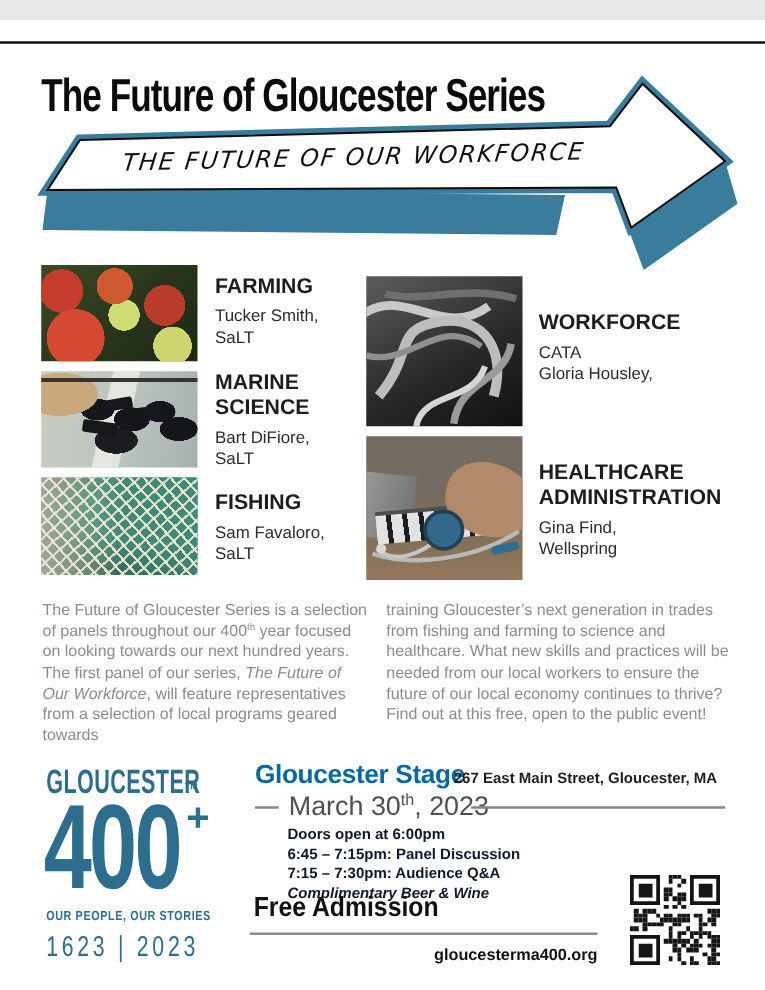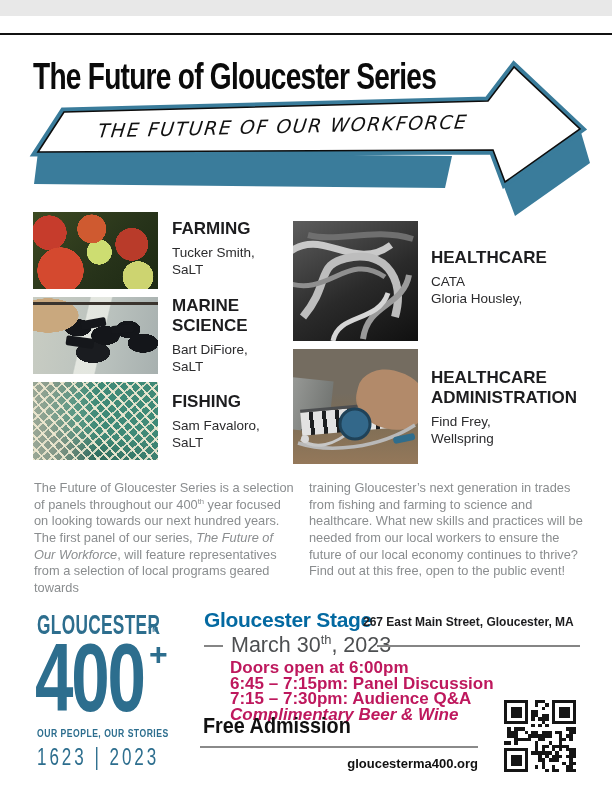--- a/index.html
+++ b/index.html
@@ -96,21 +96,21 @@
       letter-spacing:4px;white-space:nowrap;transform:scaleX(0.74);transform-origin:left top;}
 
   
   .venue{position:absolute;left:204px;top:592px;font-size:21px;font-weight:bold;color:#0369a1;
       letter-spacing:-0.3px;white-space:nowrap;}
   .address{position:absolute;left:363px;top:599px;font-size:12px;font-weight:bold;color:#1d1d1f;white-space:nowrap;}
   .date-line{position:absolute;height:1.5px;background:#858585;}
   .date-dash{left:204px;top:629px;width:19px;}
   .date-rule{left:377px;top:629px;width:203px;}
   .event-date{position:absolute;left:231px;top:617px;font-size:21.5px;color:#4d4f51;white-space:nowrap;}
-  .schedule{position:absolute;left:230px;top:644px;font-size:17px;font-weight:bold;color:#be185d;line-height:15.5px;}
+  .schedule{position:absolute;left:230px;top:644px;font-size:12px;font-weight:bold;color:#0f172a;line-height:15.5px;}
   .schedule-note{font-style:italic;font-weight:bold;}
   .admission{position:absolute;left:203px;top:697px;font-size:22px;font-weight:bold;color:#111;
       white-space:nowrap;transform:scaleX(0.9);transform-origin:left top;}
   .footer-rule{position:absolute;left:200px;top:730px;width:278px;height:1.5px;background:#8a8a8a;}
   .website{position:absolute;left:298px;top:740px;width:180px;text-align:right;
       font-size:13px;font-weight:bold;color:#111;}
 
   
   .qr{position:absolute;left:504px;top:684px;width:72px;height:72px;background:#fff;}
   .qr-finder{position:absolute;width:24px;height:24px;border:3.5px solid #151515;padding:3.5px;}
@@ -179,27 +179,27 @@
     <div class="topic" data-name="panel-topic">MARINE SCIENCE</div>
     <div class="speaker" data-name="panel-speaker-name">Bart DiFiore,</div>
     <div class="speaker" data-name="panel-speaker-org">SaLT</div>
   </div>
   <div class="panel-text" style="left:172px;top:376px;width:118px;" data-name="panel-fishing">
     <div class="topic" data-name="panel-topic">FISHING</div>
     <div class="speaker" data-name="panel-speaker-name">Sam Favaloro,</div>
     <div class="speaker" data-name="panel-speaker-org">SaLT</div>
   </div>
   <div class="panel-text" style="left:431px;top:232px;width:150px;" data-name="panel-mechanics">
-    <div class="topic" data-name="panel-topic">HEALTHCARE</div>
+    <div class="topic" data-name="panel-topic">WORKFORCE</div>
     <div class="speaker" data-name="panel-speaker-org">CATA</div>
     <div class="speaker" data-name="panel-speaker-name">Gloria Housley,</div>
   </div>
   <div class="panel-text" style="left:431px;top:352px;width:152px;" data-name="panel-healthcare">
     <div class="topic" data-name="panel-topic">HEALTHCARE ADMINISTRATION</div>
-    <div class="speaker" data-name="panel-speaker-name">Find Frey,</div>
+    <div class="speaker" data-name="panel-speaker-name">Gina Find,</div>
     <div class="speaker" data-name="panel-speaker-org">Wellspring</div>
   </div>
 
   <div class="para" style="left:34px;top:464px;width:262px;" data-name="description-left-column"><span>The Future of Gloucester Series is a selection of panels throughout our 400</span><span class="seg-sup">th</span><span> year focused on looking towards our next hundred years. The first panel of our series, </span><span class="seg-italic">The Future of Our Workforce</span><span>, will feature representatives from a selection of local programs geared towards</span></div>
   <div class="para" style="left:309px;top:464px;width:278px;" data-name="description-right-column"><span>training Gloucester’s next generation in trades from fishing and farming to science and healthcare. What new skills and practices will be needed from our local workers to ensure the future of our local economy continues to thrive? Find out at this free, open to the public event!</span></div>
 
   <div data-name="gloucester400-logo">
     <div class="logo-word" data-name="logo-wordmark">GLOUCESTER</div>
     <div class="logo-number" data-name="logo-number">400</div>
     <div class="logo-plus" data-name="logo-plus-sign">+</div>

